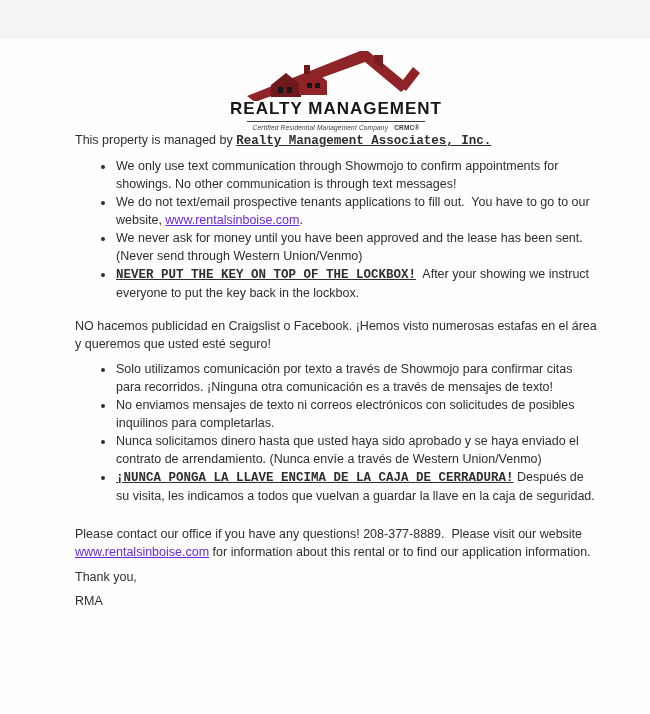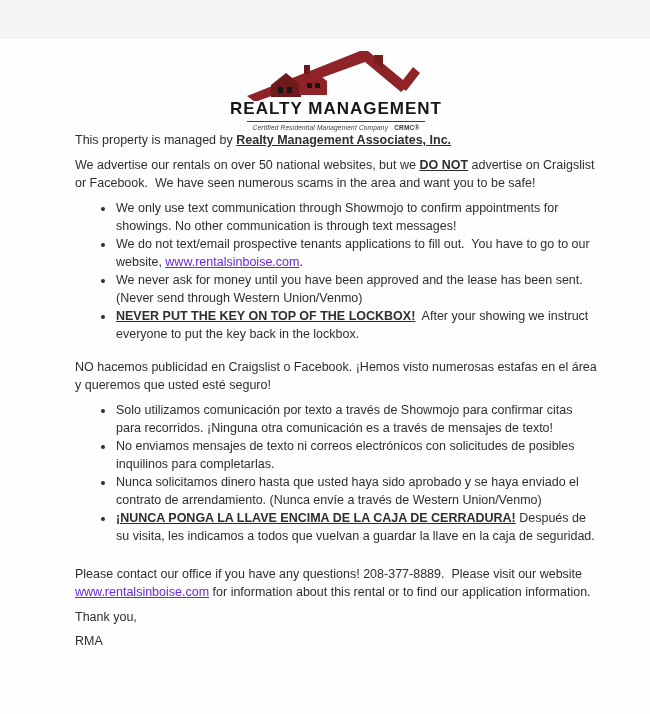--- a/index.html
+++ b/index.html
@@ -75,20 +75,21 @@
   .doc-body span { white-space: pre-wrap; }
   ul.bullets {
     margin: 0 0 7px;
     padding-left: 40px;
     list-style: disc;
   }
   ul.bullets li { margin: 0; padding-left: 1px; }
   .emph {
     font-weight: 700;
     text-decoration: underline;
+    font-family: Liberation Mono, monospace;
   }
   a.link {
     color: #6d28d9;
     text-decoration: underline;
     cursor: pointer;
     white-space: pre-wrap;
   }
   .section-es { margin-top: 15px; }
   .footer { margin-top: 20px; }
   .footer p.sig-block { margin-bottom: 6px; }
@@ -121,23 +122,20 @@
       <span>Certified Residential Management Company</span><span class="logo-cert">CRMC®</span>
     </div>
   </div>
 
 
   <div class="doc-body">
 
     <div>
       <p>
         <span>This property is managed by </span><span class="emph">Realty Management Associates, Inc.</span>
-      </p>
-      <p>
-        <span>We advertise our rentals on over 50 national websites, but we </span><span class="emph">DO NOT</span><span> advertise on Craigslist or Facebook.  We have seen numerous scams in the area and want you to be safe!</span>
       </p>
       <ul class="bullets">
         <li>
           <span>We only use text communication through Showmojo to confirm appointments for showings. No other communication is through text messages!</span>
         </li>
         <li>
           <span>We do not text/email prospective tenants applications to fill out.  You have to go to our website, </span><a class="link">www.rentalsinboise.com</a><span>.</span>
         </li>
         <li>
           <span>We never ask for money until you have been approved and the lease has been sent. (Never send through Western Union/Venmo)</span>

